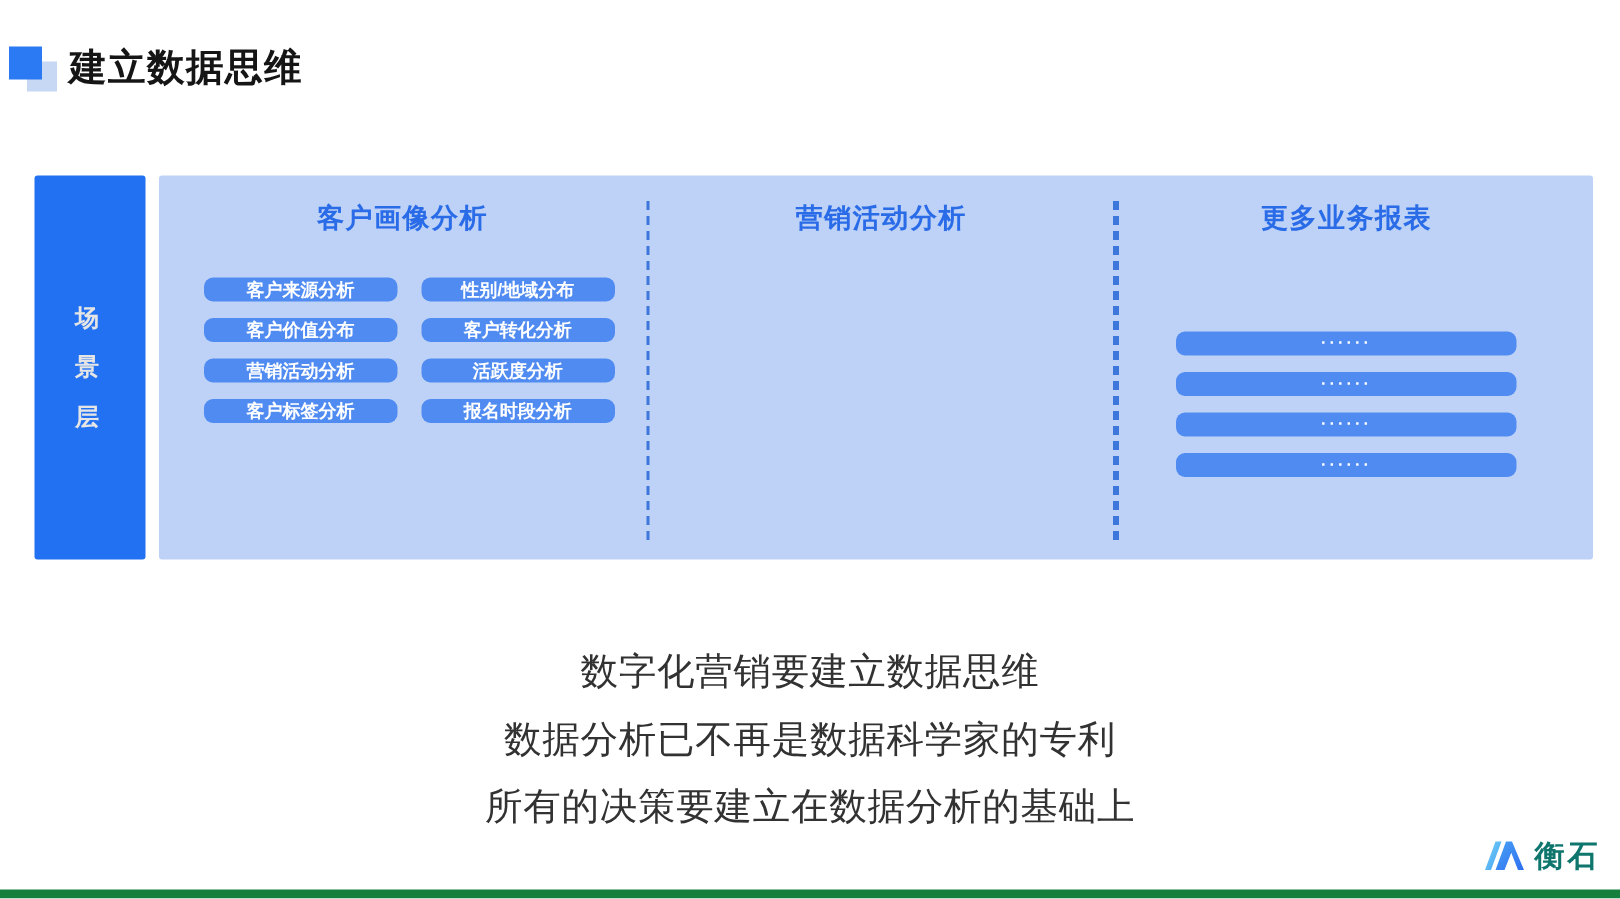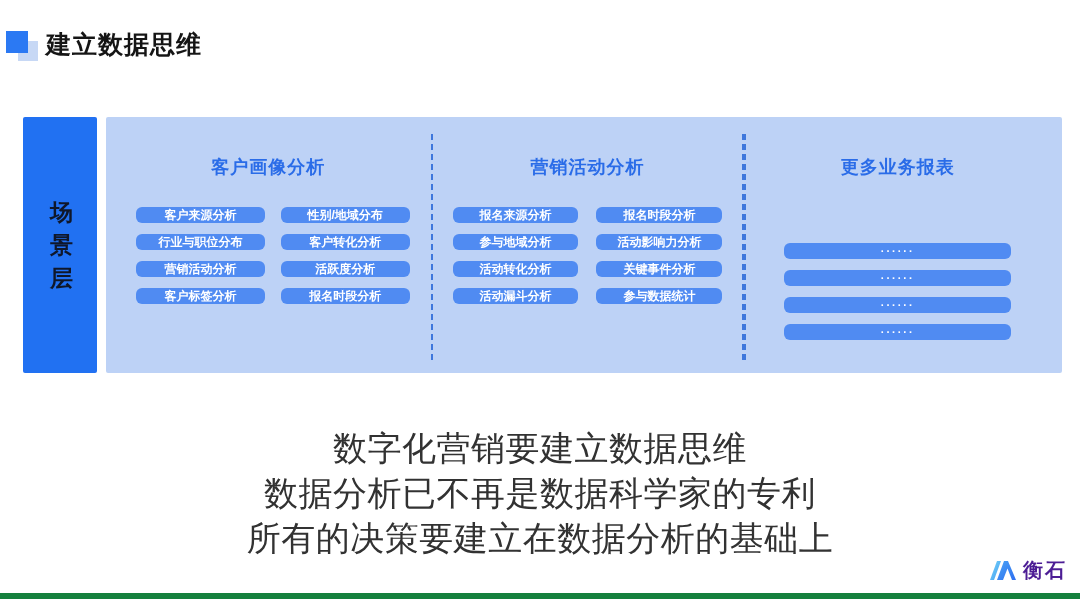--- a/index.html
+++ b/index.html
@@ -11,47 +11,47 @@
   .title-row{position:absolute;top:28px;left:6px;display:flex;align-items:center;}
   .bullet{position:relative;width:34px;height:32px;flex:0 0 34px;}
   .bullet .shadow{position:absolute;left:12px;top:12px;width:20px;height:20px;background:#c7d8f5;}
   .bullet .main{position:absolute;left:0;top:2px;width:22px;height:22px;background:#2b79f3;}
   .title-text{margin:0 0 0 6px;font-size:25px;font-weight:bold;color:#151515;letter-spacing:1px;}
 
   
   .diagram{position:absolute;top:117px;left:23px;width:1039px;height:256px;display:flex;}
   .sidebar{width:74px;background:#2171f2;margin-right:9px;display:flex;
            align-items:center;justify-content:center;border-radius:2px;}
-  .sidebar-label{width:20px;text-align:left;word-break:break-all;color:#0f172a;
-                 font-size:23px;font-weight:bold;line-height:33px;}
+  .sidebar-label{width:20px;text-align:left;word-break:break-all;color:#e5e5e5;
+                 font-size:16px;font-weight:bold;line-height:33px;}
   .panel{flex:1;background:#bdd2f6;border-radius:2px;display:flex;}
-  .col{display:flex;flex-direction:column;padding-top:40px;box-sizing:border-box;}
+  .col{display:flex;flex-direction:column;padding-top:18px;box-sizing:border-box;}
   .col-a{flex:265 0 0;}
   .col-b{flex:253 0 0;}
   .col-c{flex:252 0 0;}
   .col-d{flex:185 0 0;padding-left:38px;padding-right:51px;gap:36px;}
   .divider{width:0;border-left:2px dashed #3e77dc;margin:17px 0 13px 0;}
   .col-header{height:20px;line-height:20px;text-align:center;color:#2a6ce8;
               font-size:18px;font-weight:bold;letter-spacing:1px;margin:0 0 30px 0;}
   .chip-grid{display:grid;grid-template-columns:1fr 1fr;column-gap:18px;row-gap:11px;padding:0 20px;}
   .col-a .chip-grid{padding:0 21px 0 30px;column-gap:16px;}
   .chip-grid.single{grid-template-columns:1fr;padding:0;}
   .chip{height:16px;background:#508bf2;border-radius:6px;color:#ffffff;
         font-size:12px;font-weight:bold;display:flex;align-items:center;
         justify-content:center;white-space:nowrap;overflow:hidden;}
   .chip.dots{font-size:11px;letter-spacing:2px;font-weight:bold;}
 
   
   .caption{position:absolute;top:426px;left:0;width:100%;text-align:center;
-           color:#323232;font-size:34px;line-height:45px;letter-spacing:0.5px;}
+           color:#323232;font-size:25px;line-height:45px;letter-spacing:0.5px;}
 
   
   .logo{position:absolute;right:13px;bottom:9px;display:flex;align-items:center;}
   .logo svg{display:block;margin-right:5px;}
-  .logo-text{font-size:20px;font-weight:bold;color:#4c1d95;letter-spacing:2px;}
+  .logo-text{font-size:20px;font-weight:bold;color:#0f766e;letter-spacing:2px;}
 </style>
 </head>
 <body>
 
 <div class="slide">
 
   <div class="title-row">
     <span class="bullet">
       <span class="shadow"></span>
         <span class="main"></span>
@@ -63,43 +63,33 @@
     <div class="sidebar">
       <div class="sidebar-label">场景层</div>
     </div>
     <div class="panel">
 
       <div class="col col-a">
         <div class="col-header">客户画像分析</div>
         <div class="chip-grid">
           <div class="chip">客户来源分析</div>
           <div class="chip">性别/地域分布</div>
-          <div class="chip">行业与职位分布</div>
+          <div class="chip">客户价值分布</div>
           <div class="chip">客户转化分析</div>
           <div class="chip">营销活动分析</div>
           <div class="chip">活跃度分析</div>
           <div class="chip">客户标签分析</div>
           <div class="chip">报名时段分析</div>
         </div>
       </div>
 
       <div class="divider"></div>
 
       <div class="col col-b">
         <div class="col-header">营销活动分析</div>
-        <div class="chip-grid">
-          <div class="chip">报名来源分析</div>
-          <div class="chip">报名时段分析</div>
-          <div class="chip">参与地域分析</div>
-          <div class="chip">活动影响力分析</div>
-          <div class="chip">活动转化分析</div>
-          <div class="chip">关键事件分析</div>
-          <div class="chip">活动漏斗分析</div>
-          <div class="chip">参与数据统计</div>
-        </div>
       </div>
 
       <div class="divider"></div>
 
 
       <div class="divider"></div>
 
       <div class="col col-d">
         <div class="col-header">更多业务报表</div>
         <div class="chip-grid single">

